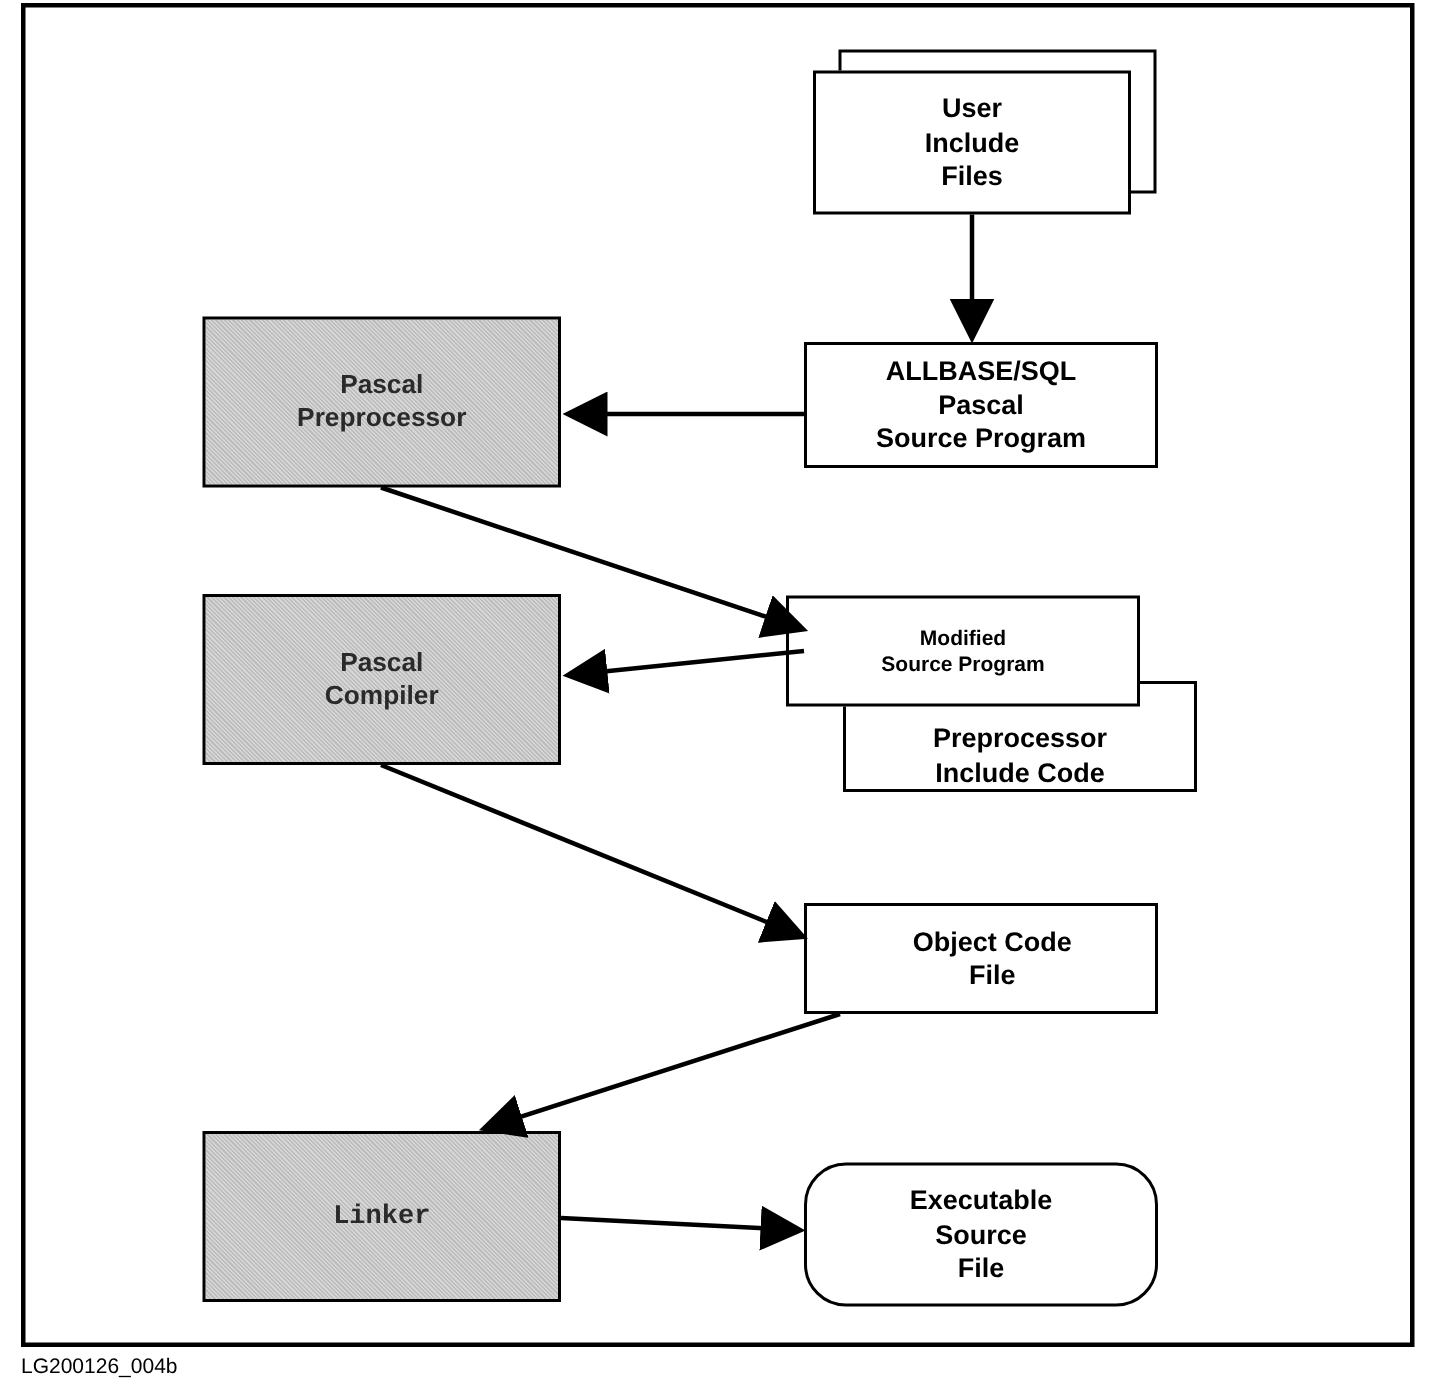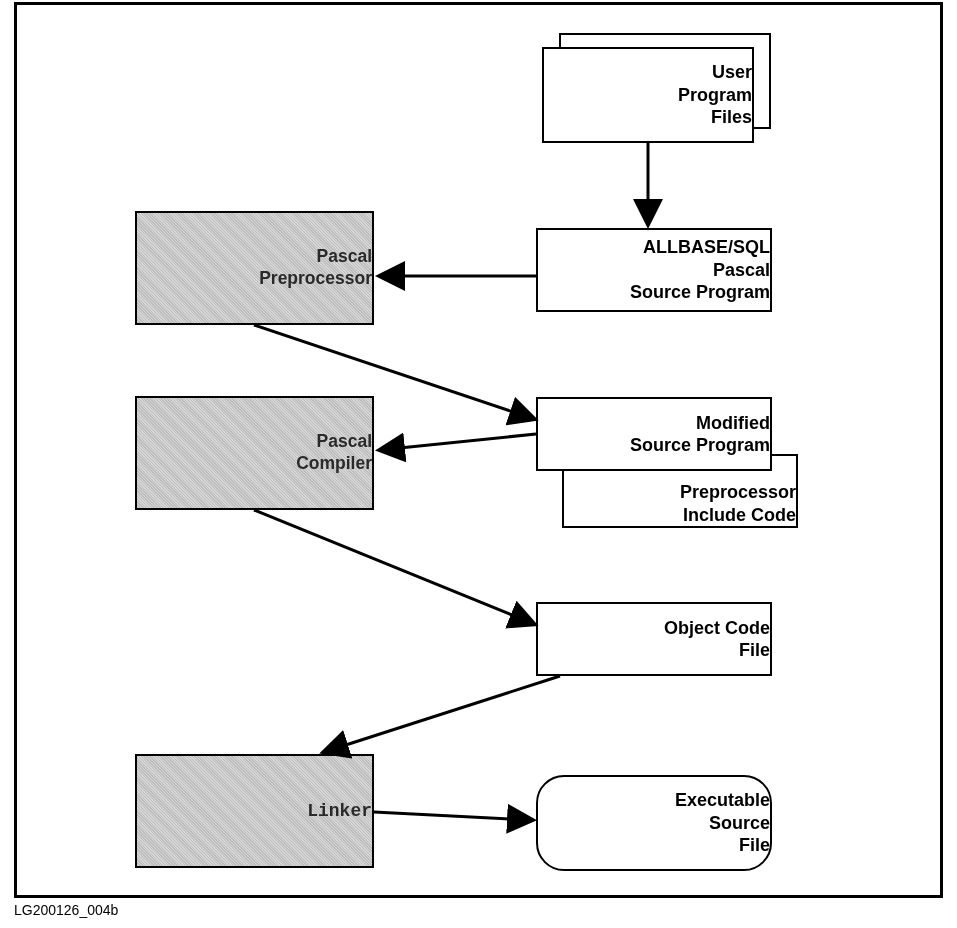--- a/index.html
+++ b/index.html
@@ -33,41 +33,41 @@
 
   .box {
     position: absolute;
     border: 2.5px solid #000;
     background: #fff;
     box-sizing: border-box;
     text-align: center;
     display: flex;
     flex-direction: column;
     justify-content: center;
-    align-items: flex-end;
+    align-items: center;
     font-weight: bold;
   }
   .box span { display: block; line-height: 1.25; }
 
   .shaded {
     background-image: repeating-linear-gradient(45deg,
       #bdbdbd 0px, #bdbdbd 1px, #d6d6d6 1px, #d6d6d6 2px);
     color: #2a2a2a;
     font-weight: 800;
   }
 
   
   .user-files-back { left: 559px; top: 33px;  width: 212px; height: 96px; }
   .user-files      { left: 542px; top: 47px;  width: 212px; height: 96px; font-size: 18px; }
 
   .src-prog        { left: 536px; top: 228px; width: 236px; height: 84px; font-size: 18px; }
 
   .preproc         { left: 135px; top: 211px; width: 239px; height: 114px; font-size: 17.5px; }
 
-  .mod-src         { left: 536px; top: 397px; width: 236px; height: 74px;  font-size: 18px; }
+  .mod-src         { left: 524px; top: 397px; width: 236px; height: 74px;  font-size: 14px; }
   .preproc-inc     { left: 562px; top: 454px; width: 236px; height: 74px;  font-size: 18px; }
 
   .compiler        { left: 135px; top: 396px; width: 239px; height: 114px; font-size: 17.5px; }
 
   .obj-code        { left: 536px; top: 602px; width: 236px; height: 74px;  font-size: 18px; padding-left: 15px; }
 
   .linker          { left: 135px; top: 754px; width: 239px; height: 114px; font-size: 18px; font-family: Liberation Mono, monospace; }
 
   .exec-file       { left: 536px; top: 775px; width: 236px; height: 96px;  font-size: 18px; border-radius: 28px; }
 
@@ -75,21 +75,21 @@
 </style>
 </head>
 <body>
 
 <div class="page">
   <div class="frame"></div>
 
   <div class="box user-files-back"></div>
   <div class="box user-files">
     <span>User</span>
-    <span>Program</span>
+    <span>Include</span>
     <span>Files</span>
   </div>
 
   <div class="box src-prog">
     <span>ALLBASE/SQL</span>
     <span>Pascal</span>
     <span>Source Program</span>
   </div>
 
   <div class="box shaded preproc">

